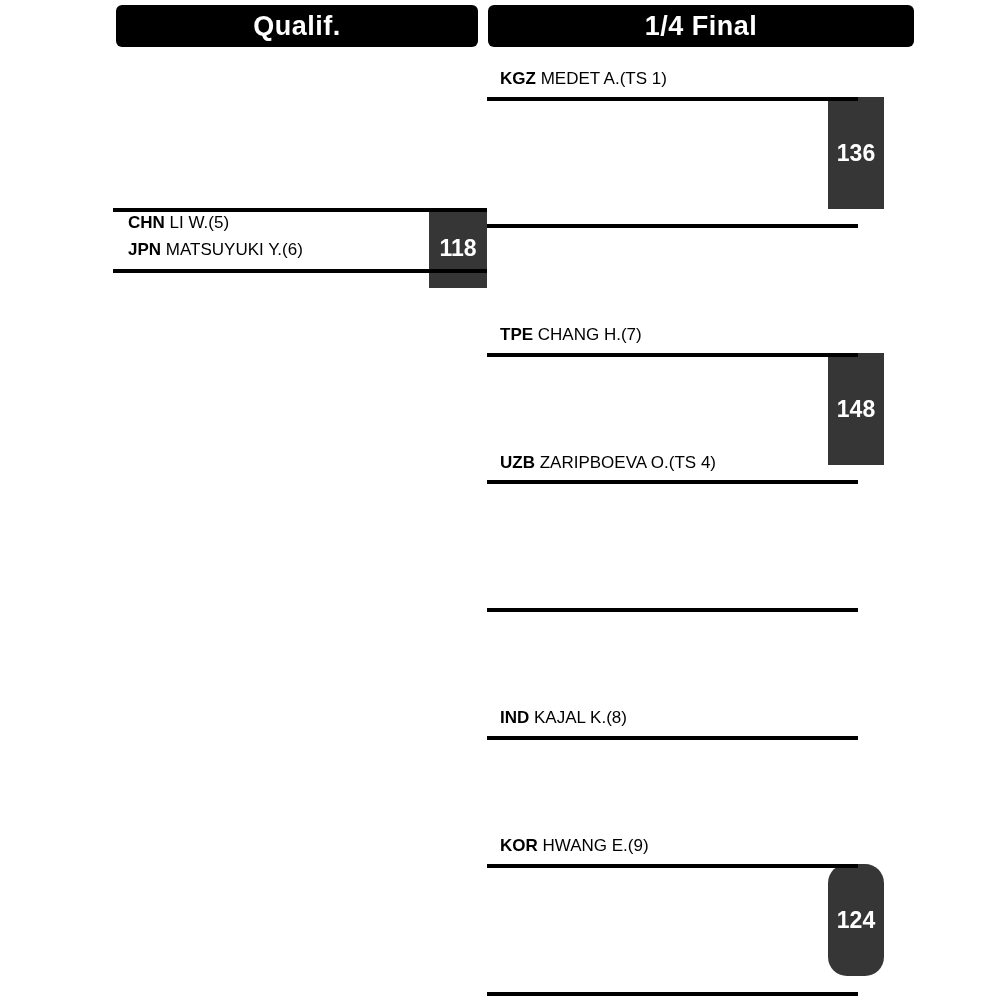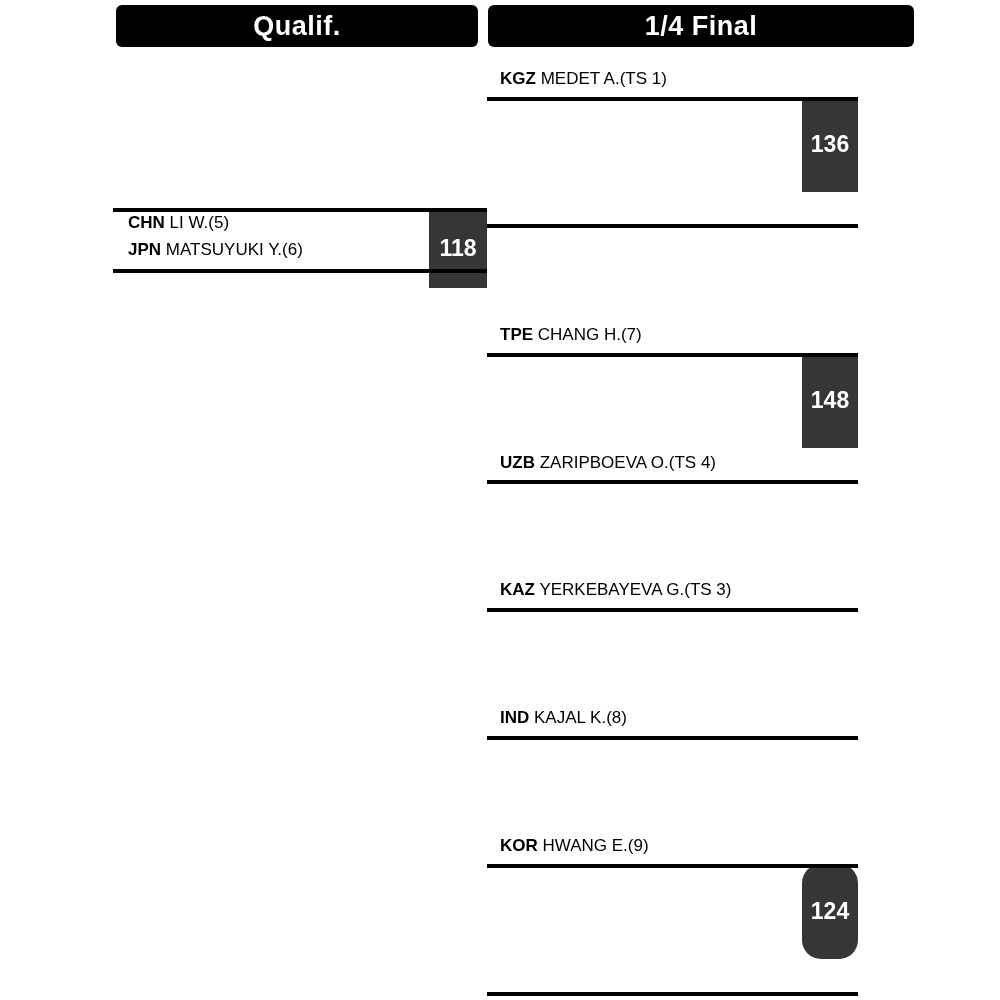--- a/index.html
+++ b/index.html
@@ -47,21 +47,21 @@
     background: #363636;
     color: #ffffff;
     font-weight: bold;
     font-size: 23px;
     display: flex;
     align-items: center;
     justify-content: center;
     z-index: 1;
   }
   .qbox { left: 429px; width: 58px; top: 208px; height: 80px; }
-  .fbox { left: 802px; width: 56px; height: 95px; text-align: center; }
+  .fbox { left: 828px; width: 56px; height: 112px; text-align: center; }
 
   .entry {
     position: absolute;
     font-size: 17px;
     line-height: 28px;
     color: #000000;
     white-space: nowrap;
     z-index: 2;
   }
   .entry .code { font-weight: bold; }
@@ -111,24 +111,20 @@
   <div class="hline fline" style="top:353px;"></div>
   <div class="entry f-entry" style="top:449px;">
     <span class="code">UZB</span>
     <span>ZARIPBOEVA O.(TS 4)</span>
   </div>
   <div class="hline fline" style="top:480px;"></div>
   <div class="score-box fbox" style="top:353px;">
     <span>148</span>
   </div>
 
-  <div class="entry f-entry" style="top:576px;">
-    <span class="code">KAZ</span>
-    <span>YERKEBAYEVA G.(TS 3)</span>
-  </div>
   <div class="hline fline" style="top:608px;"></div>
   <div class="entry f-entry" style="top:704px;">
     <span class="code">IND</span>
     <span>KAJAL K.(8)</span>
   </div>
   <div class="hline fline" style="top:736px;"></div>
 
   <div class="entry f-entry" style="top:832px;">
     <span class="code">KOR</span>
     <span>HWANG E.(9)</span>

